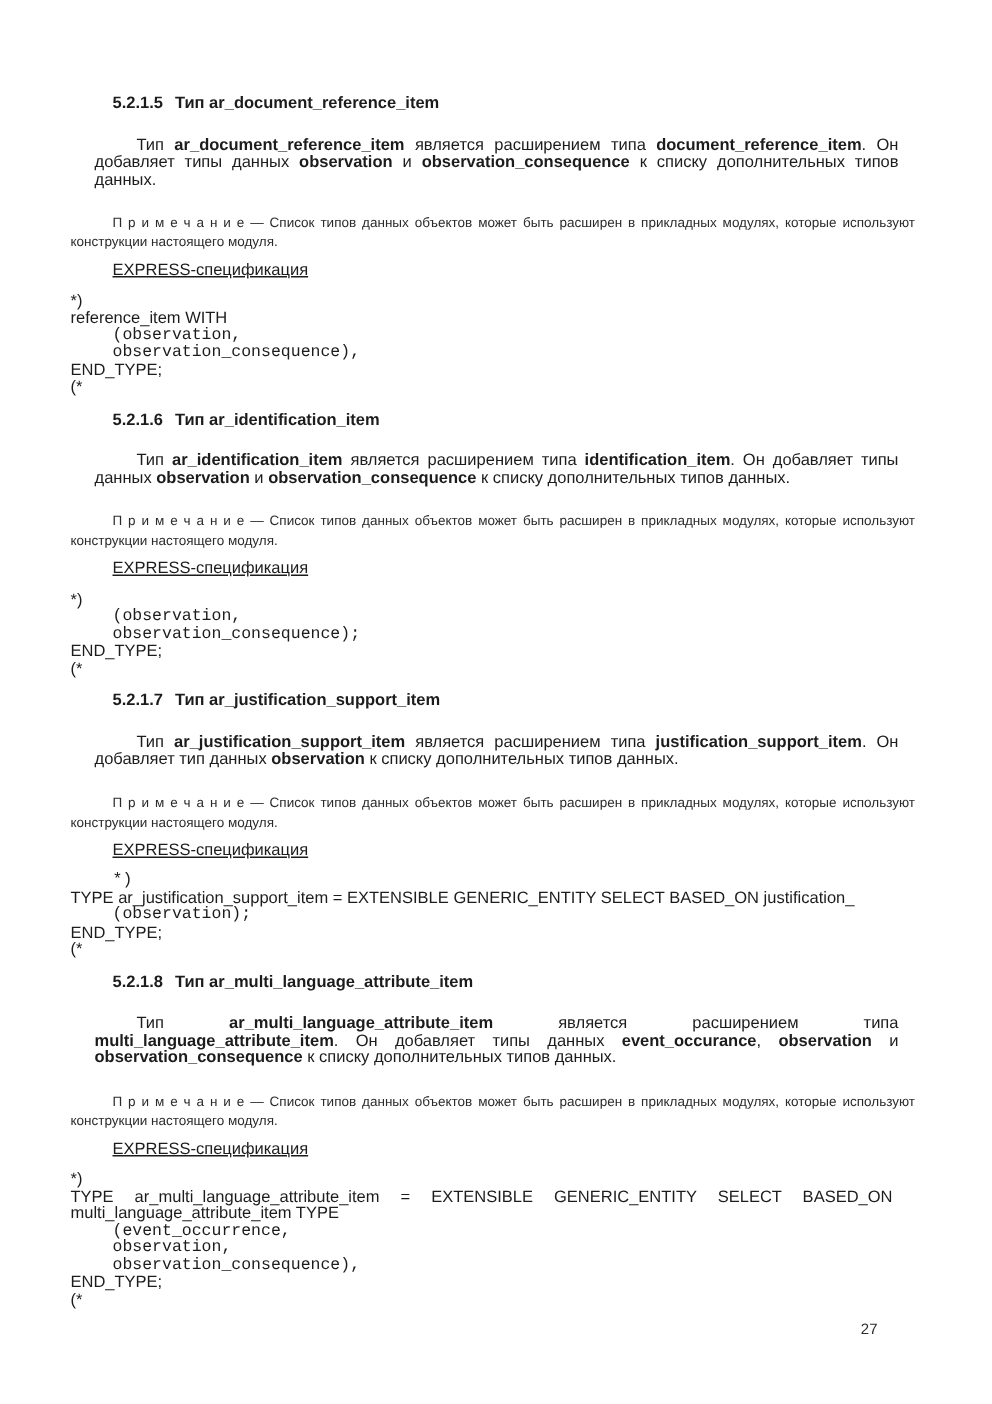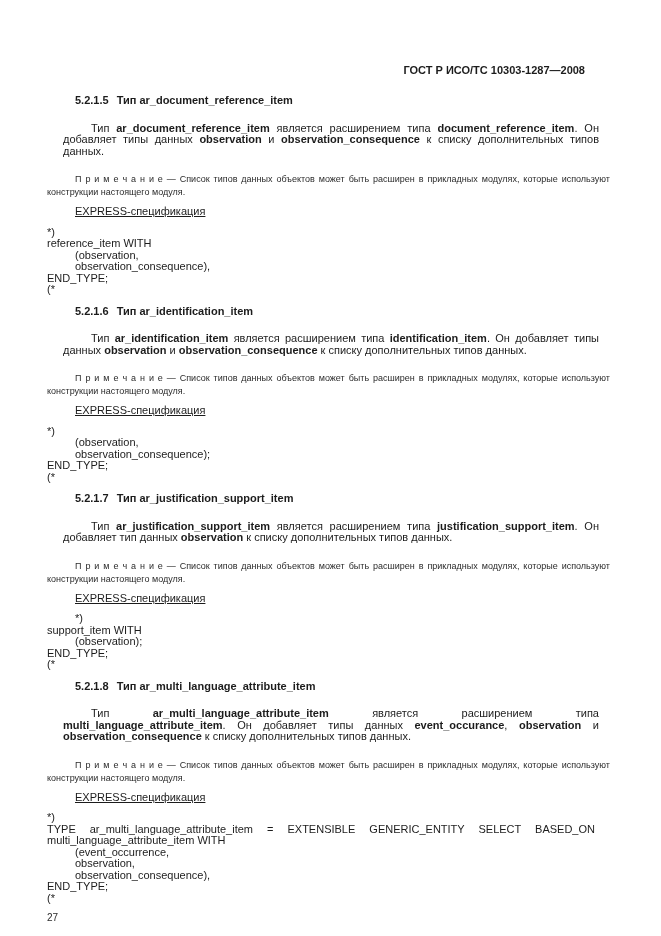--- a/index.html
+++ b/index.html
@@ -57,40 +57,40 @@
     font-size: 11px;
     line-height: 11.5px;
   }
   .u { text-decoration: underline; }
   .code {
     margin-top: 9px;
     font-size: 11px;
     line-height: 11.5px;
   }
   .code-line { min-height: 11.5px; white-space: nowrap; }
-  .code-line.ind { padding-left: 28px; }
+  .code-line.ind { padding-left: 28px; font-family: Liberation Mono, monospace; }
   .code-line.just {
     white-space: normal;
     text-align: justify;
     text-align-last: justify;
     width: 548px;
   }
   .page-number {
     margin-top: 8px;
     font-size: 10px;
+    text-align: right;
     padding-right: 30px;
     color: #2b2b2b;
   }
 </style>
 </head>
 <body>
 
 <div class="page">
 
-  <div class="doc-header">ГОСТ Р ИСО/ТС 10303-1287—2008</div>
 
   <section class="sec first">
     <h3 class="sec-heading"><span class="num">5.2.1.5</span><span>Тип ar_document_reference_item</span></h3>
     <p class="para"><span>Тип </span><b>ar_document_reference_item</b><span> является расширением типа </span><b>document_reference_item</b><span>. Он добавляет типы данных </span><b>observation</b><span> и </span><b>observation_consequence</b><span> к списку дополнительных типов данных.</span></p>
     <p class="note">П р и м е ч а н и е — Список типов данных объектов может быть расширен в прикладных модулях, которые используют конструкции настоящего модуля.</p>
     <p class="express"><span class="u">EXPRESS-спецификация</span></p>
     <div class="code">
         <div class="code-line">*)</div>
         <div class="code-line">reference_item WITH</div>
         <div class="code-line ind">(observation,</div>
@@ -114,36 +114,36 @@
       </div>
   </section>
 
   <section class="sec">
     <h3 class="sec-heading"><span class="num">5.2.1.7</span><span>Тип ar_justification_support_item</span></h3>
     <p class="para"><span>Тип </span><b>ar_justification_support_item</b><span> является расширением типа </span><b>justification_support_item</b><span>. Он добавляет тип данных </span><b>observation</b><span> к списку дополнительных типов данных.</span></p>
     <p class="note">П р и м е ч а н и е — Список типов данных объектов может быть расширен в прикладных модулях, которые используют конструкции настоящего модуля.</p>
     <p class="express"><span class="u">EXPRESS-спецификация</span></p>
     <div class="code">
         <div class="code-line ind">*)</div>
-        <div class="code-line">support_item WITH</div>
+        <div class="code-line">TYPE ar_justification_support_item = EXTENSIBLE GENERIC_ENTITY SELECT BASED_ON justification_</div>
         <div class="code-line ind">(observation);</div>
         <div class="code-line">END_TYPE;</div>
         <div class="code-line">(*</div>
       </div>
   </section>
 
   <section class="sec">
     <h3 class="sec-heading"><span class="num">5.2.1.8</span><span>Тип ar_multi_language_attribute_item</span></h3>
     <p class="para"><span>Тип </span><b>ar_multi_language_attribute_item</b><span> является расширением типа </span><b>multi_language_attribute_item</b><span>. Он добавляет типы данных </span><b>event_occurance</b><span>, </span><b>observation</b><span> и </span><b>observation_consequence</b><span> к списку дополнительных типов данных.</span></p>
     <p class="note">П р и м е ч а н и е — Список типов данных объектов может быть расширен в прикладных модулях, которые используют конструкции настоящего модуля.</p>
     <p class="express"><span class="u">EXPRESS-спецификация</span></p>
     <div class="code">
         <div class="code-line">*)</div>
         <div class="code-line just">TYPE ar_multi_language_attribute_item = EXTENSIBLE GENERIC_ENTITY SELECT BASED_ON</div>
-        <div class="code-line">multi_language_attribute_item WITH</div>
+        <div class="code-line">multi_language_attribute_item TYPE</div>
         <div class="code-line ind">(event_occurrence,</div>
         <div class="code-line ind">observation,</div>
         <div class="code-line ind">observation_consequence),</div>
         <div class="code-line">END_TYPE;</div>
         <div class="code-line">(*</div>
       </div>
   </section>
 
   <div class="page-number">27</div>
 

